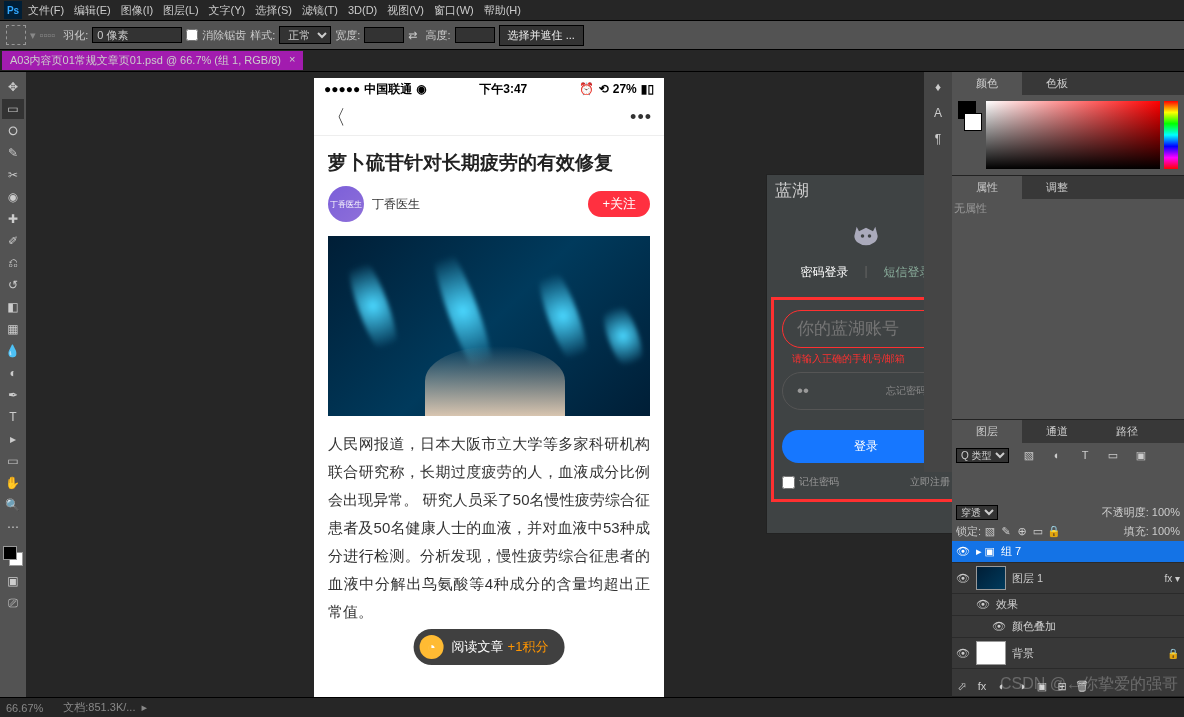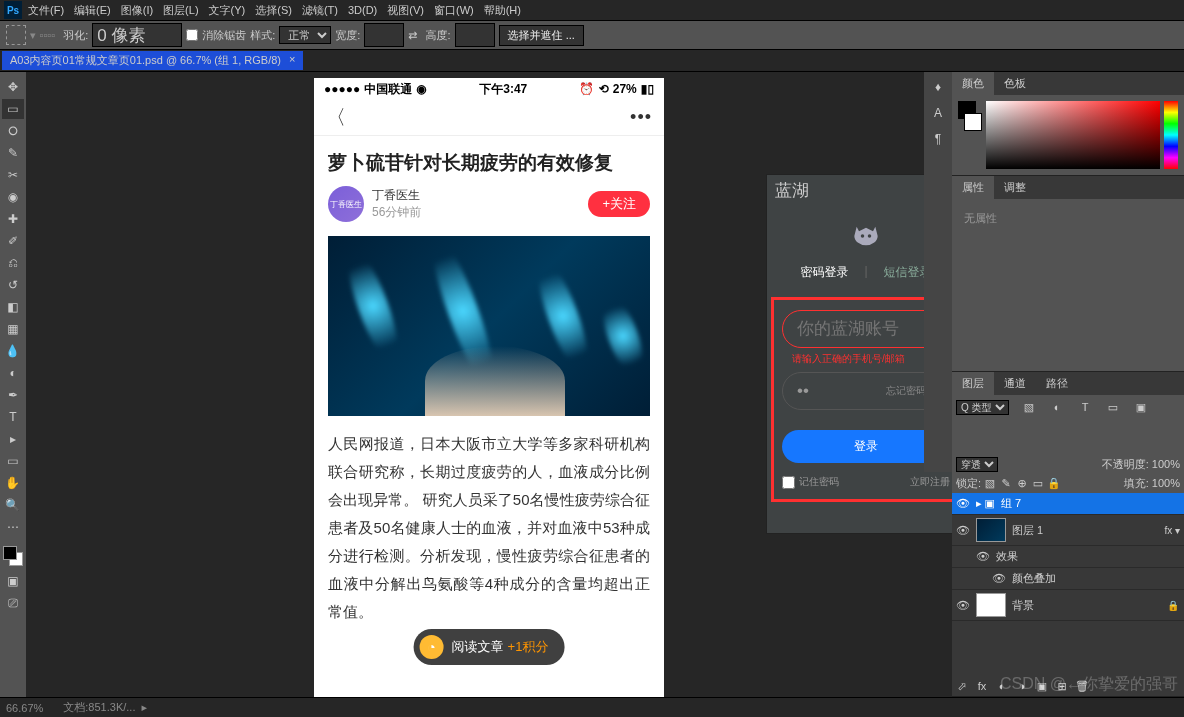--- a/index.html
+++ b/index.html
@@ -7,28 +7,28 @@
 
 
 .menubar { background: #262626; height: 20px; display: flex; align-items: center; padding: 0 4px; font-size: 11px; color: #ccc; }
 .menubar .ps-logo { width: 18px; height: 18px; background: #001e36; color: #31a8ff; font-weight: bold; font-size: 10px; display: flex; align-items: center; justify-content: center; margin-right: 6px; }
 .menubar span { margin-right: 10px; cursor: pointer; }
 
 
 .optionsbar { background: #535353; height: 30px; display: flex; align-items: center; padding: 0 6px; font-size: 11px; color: #ccc; border-top: 1px solid #000; border-bottom: 1px solid #000; }
 .optionsbar .tool-icon { width: 20px; height: 20px; border: 1px dashed #999; margin-right: 4px; }
 .optionsbar .label { margin: 0 4px; }
-.optionsbar input[type="text"] { background: #333; color: #ccc; border: 1px solid #000; width: 90px; font-size: 17px; padding: 1px 4px; }
+.optionsbar input[type="text"] { background: #333; color: #ccc; border: 1px solid #000; width: 90px; font-size: 11px; padding: 1px 4px; }
 .optionsbar select { background: #333; color: #ccc; border: 1px solid #000; font-size: 11px; padding: 1px 4px; }
 .optionsbar .chk { width: 12px; height: 12px; margin: 0 4px; }
 .optionsbar .pill { background: #333; padding: 2px 8px; border: 1px solid #000; margin: 0 4px; color: #eee; }
 
 
 .tabbar { background: #262626; height: 22px; display: flex; align-items: center; padding: 0 2px; font-size: 11px; color: #ccc; border-bottom: 1px solid #000; }
-.tabbar .tab { background: #1d4ed8; padding: 2px 8px; display: flex; }
+.tabbar .tab { background: #a21caf; padding: 2px 8px; display: flex; }
 .tabbar .tab .close { margin-left: 8px; cursor: pointer; }
 
 
 .main { display: flex; height: calc(100% - 72px - 20px); }
 
 
 .toolbox { width: 26px; background: #535353; display: flex; flex-direction: column; padding-top: 4px; }
 .toolbox .tool { width: 22px; height: 20px; margin: 1px auto; color: #ccc; font-size: 12px; display: flex; align-items: center; justify-content: center; cursor: pointer; }
 .toolbox .tool.active { background: #333; }
 .toolbox .divider { height: 4px; }
@@ -60,28 +60,28 @@
 .reading-pill .coin { width: 24px; height: 24px; border-radius: 50%; background: #ffbb33; margin-right: 8px; display: flex; align-items: center; justify-content: center; font-size: 14px; }
 .reading-pill .points { color: #ff9500; margin-left: 4px; }
 
 
 .right-col { width: 232px; background: #535353; display: flex; flex-direction: column; }
 .panel-strip { position: absolute; right: 232px; top: 72px; width: 28px; background: #454545; height: 400px; }
 .panel-strip .pi { width: 22px; height: 22px; margin: 4px auto; color: #ccc; display: flex; align-items: center; justify-content: center; font-size: 12px; }
 
 .panel { border-bottom: 1px solid #222; }
 .panel-tabs { display: flex; background: #383838; font-size: 11px; color: #ccc; }
-.panel-tab { padding: 4px 10px; cursor: pointer; }
+.panel-tab { padding: 4px 24px; cursor: pointer; }
 .panel-tab.active { background: #535353; }
 .color-picker { height: 80px; display: flex; padding: 6px; gap: 4px; }
 .swatch-mini { width: 18px; height: 18px; border: 1px solid #000; background: #000; }
 .picker-area { flex: 1; background: linear-gradient(to top, #000, transparent), linear-gradient(to right, #fff, #ff0000); position: relative; }
 .hue-bar { width: 14px; background: linear-gradient(to bottom, #f00, #ff0, #0f0, #0ff, #00f, #f0f, #f00); }
 
-.no-attr { color: #999; font-size: 11px; padding: 12px; height: 172px; }
+.no-attr { color: #999; font-size: 11px; padding: 2px; height: 220px; }
 
 .layers-panel { flex: 1; display: flex; flex-direction: column; }
 .layers-filter { display: flex; align-items: center; padding: 4px; gap: 12px; font-size: 11px; color: #ccc; }
 .layers-filter select { background: #333; color: #ccc; border: 1px solid #000; font-size: 10px; }
 .layers-filter .fi { width: 16px; height: 16px; display: flex; align-items: center; justify-content: center; }
 .blend-row { display: flex; align-items: center; padding: 2px 4px; font-size: 11px; color: #ccc; gap: 4px; margin-top: 36px; }
 .blend-row select { background: #333; color: #ccc; border: 1px solid #000; font-size: 10px; }
 .blend-row .opa { margin-left: auto; }
 .lock-row { display: flex; align-items: center; padding: 2px 4px; font-size: 11px; color: #ccc; gap: 2px; }
 .lock-row .li { width: 14px; height: 14px; display: flex; align-items: center; justify-content: center; }
@@ -222,21 +222,20 @@
         <span class="back-chevron">〈</span>
         <span class="more-dots">•••</span>
       </div>
       <div class="article-title">萝卜硫苷针对长期疲劳的有效修复</div>
       <div class="author-row">
         <div class="avatar">
             <span>丁香医生</span>
           </div>
         <div class="author-info">
           <div class="author-name">丁香医生</div>
-          <div class="author-time">56分钟前</div>
         </div>
         <div class="follow-btn">+关注</div>
       </div>
       <div class="article-image">
         <div class="dna-wrap">
           <div class="dna" style="left:30px;top:10px;transform:rotate(-20deg)"></div>
           <div class="dna" style="left:120px;top:-5px;transform:rotate(-20deg);height:160px"></div>
           <div class="dna" style="left:220px;top:20px;transform:rotate(-20deg)"></div>
           <div class="dna" style="left:280px;top:60px;transform:rotate(-20deg);height:80px"></div>
           <div class="hand"></div>

